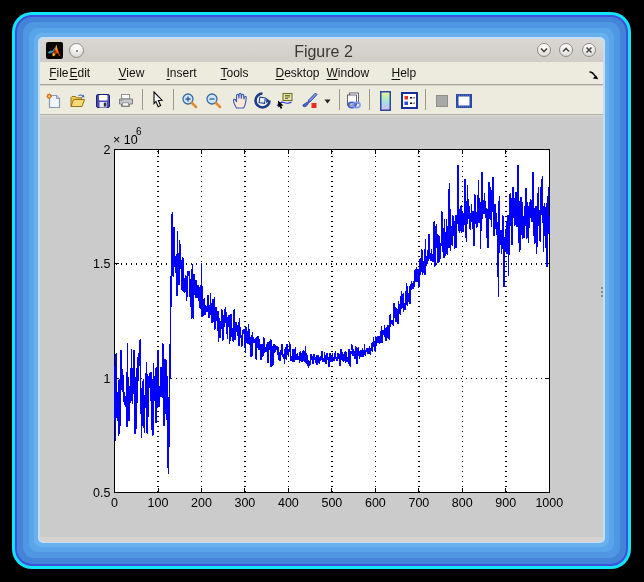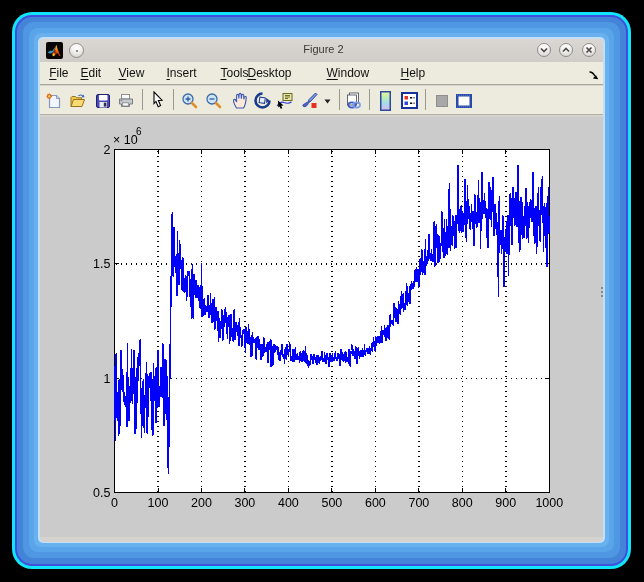--- a/index.html
+++ b/index.html
@@ -10,21 +10,21 @@
 #f3{left:2px;top:2px;right:2px;bottom:2px;background:#4484d8;border-radius:15px}
 #f4{left:5.5px;top:5.5px;right:5.5px;bottom:5.5px;background:#4f97e3;border-radius:11px}
 #f5{left:6px;top:6px;right:6px;bottom:6px;background:#5aa4ea;border-radius:8.5px}
 #f5b{left:5px;top:5px;right:5px;bottom:5px;background:#68b0ee;border-radius:7px}
 #f6{left:4px;top:4px;right:4px;bottom:4px;background:#c2dff7;border-radius:5px}
 
 #win{left:39.5px;top:39px;width:563px;height:503px;background:#d6d2cd;filter:blur(0.4px);
   border-radius:4px 4px 7px 7px}
 #titlebar{left:0;top:0;width:100%;height:23px;border-radius:4px 4px 0 0;
   background:linear-gradient(#dad7d2,#d0ccc7)}
-#title{left:0;top:4px;width:100%;text-align:center;font-size:11px;color:#3c3833}
+#title{left:0;top:4px;width:100%;text-align:center;font-size:16px;color:#3c3833}
 #menubar{left:0;top:23px;width:100%;height:23px;background:#edebdd;border-bottom:1px solid #a9a69c}
 .mi{top:4px;font-size:12px;color:#111}
 .mi u{text-decoration-thickness:1px;text-underline-offset:2px}
 #toolbar{left:0;top:47px;width:100%;height:29px;background:#edebdd;border-bottom:1px solid #b3b0a7}
 .tsep{top:3px;width:1px;height:21px;background:#9b988f}
 #fig{left:0;top:77.5px;width:100%;height:420.5px;background:#cbcbcb}
 #bstrip{left:0;top:497.5px;width:100%;height:5.5px;background:#d6d2cd;border-radius:0 0 6px 6px}
 
 .rb{border-radius:50%;background:radial-gradient(circle at 50% 28%,#fefefe 0%,#f2f1ef 40%,#dbd8d3 80%,#d2cfca 100%);
   border:1px solid #908d89;box-shadow:inset 0 1px 1px rgba(255,255,255,.9)}
@@ -74,27 +74,27 @@
     <svg class="abs" style="left:519.9px;top:3.5px" width="14" height="14" viewBox="0 0 14 14">
         <path d="M4 8.5 L7 5.5 L10 8.5" fill="none" stroke="#4c4a47" stroke-width="1.7"></path>
       </svg>
     <div class="abs rb" style="left:542.5px;top:3.5px;width:14px;height:14px"></div>
     <svg class="abs" style="left:542.5px;top:3.5px" width="14" height="14" viewBox="0 0 14 14">
         <path d="M4.5 4.5 L9.5 9.5 M9.5 4.5 L4.5 9.5" fill="none" stroke="#4c4a47" stroke-width="1.7"></path>
       </svg>
   </div>
   <div class="abs" id="menubar">
     <span class="abs mi" style="left:9.7px"><u>F</u>ile</span>
-    <span class="abs mi" style="left:41px"><u>E</u>dit</span>
+    <span class="abs mi" style="left:30px"><u>E</u>dit</span>
     <span class="abs mi" style="left:79px"><u>V</u>iew</span>
     <span class="abs mi" style="left:127px"><u>I</u>nsert</span>
     <span class="abs mi" style="left:181px"><u>T</u>ools</span>
-    <span class="abs mi" style="left:208px"><u>D</u>esktop</span>
+    <span class="abs mi" style="left:236px"><u>D</u>esktop</span>
     <span class="abs mi" style="left:287px"><u>W</u>indow</span>
-    <span class="abs mi" style="left:361px"><u>H</u>elp</span>
+    <span class="abs mi" style="left:352px"><u>H</u>elp</span>
     <svg class="abs" style="left:549px;top:8.5px" width="10" height="9" viewBox="0 0 10 9">
       <path d="M9.3 8.3 L3.9 7.6 L6.9 3.9 Z" fill="#000"></path>
       <path d="M0.5 1.1 Q3.6 0.9 5.9 5.0" stroke="#000" stroke-width="1.5" fill="none"></path>
     </svg>
   </div>
   <div class="abs" id="toolbar">
     <svg class="abs" style="left:6.5px;top:6.5px" width="16" height="16" viewBox="0 0 16 16">
       <path d="M3.5 2.5 L10.5 2.5 L13.5 5.5 L13.5 14.5 L3.5 14.5 Z" fill="#f2f6fe" stroke="#8898b8" stroke-width="1.2"></path>
       <path d="M10.5 2.5 L10.5 5.5 L13.5 5.5" fill="#c8d8f0" stroke="#8898b8" stroke-width="1"></path>
       <g stroke="#e06010" stroke-width="1.2">

